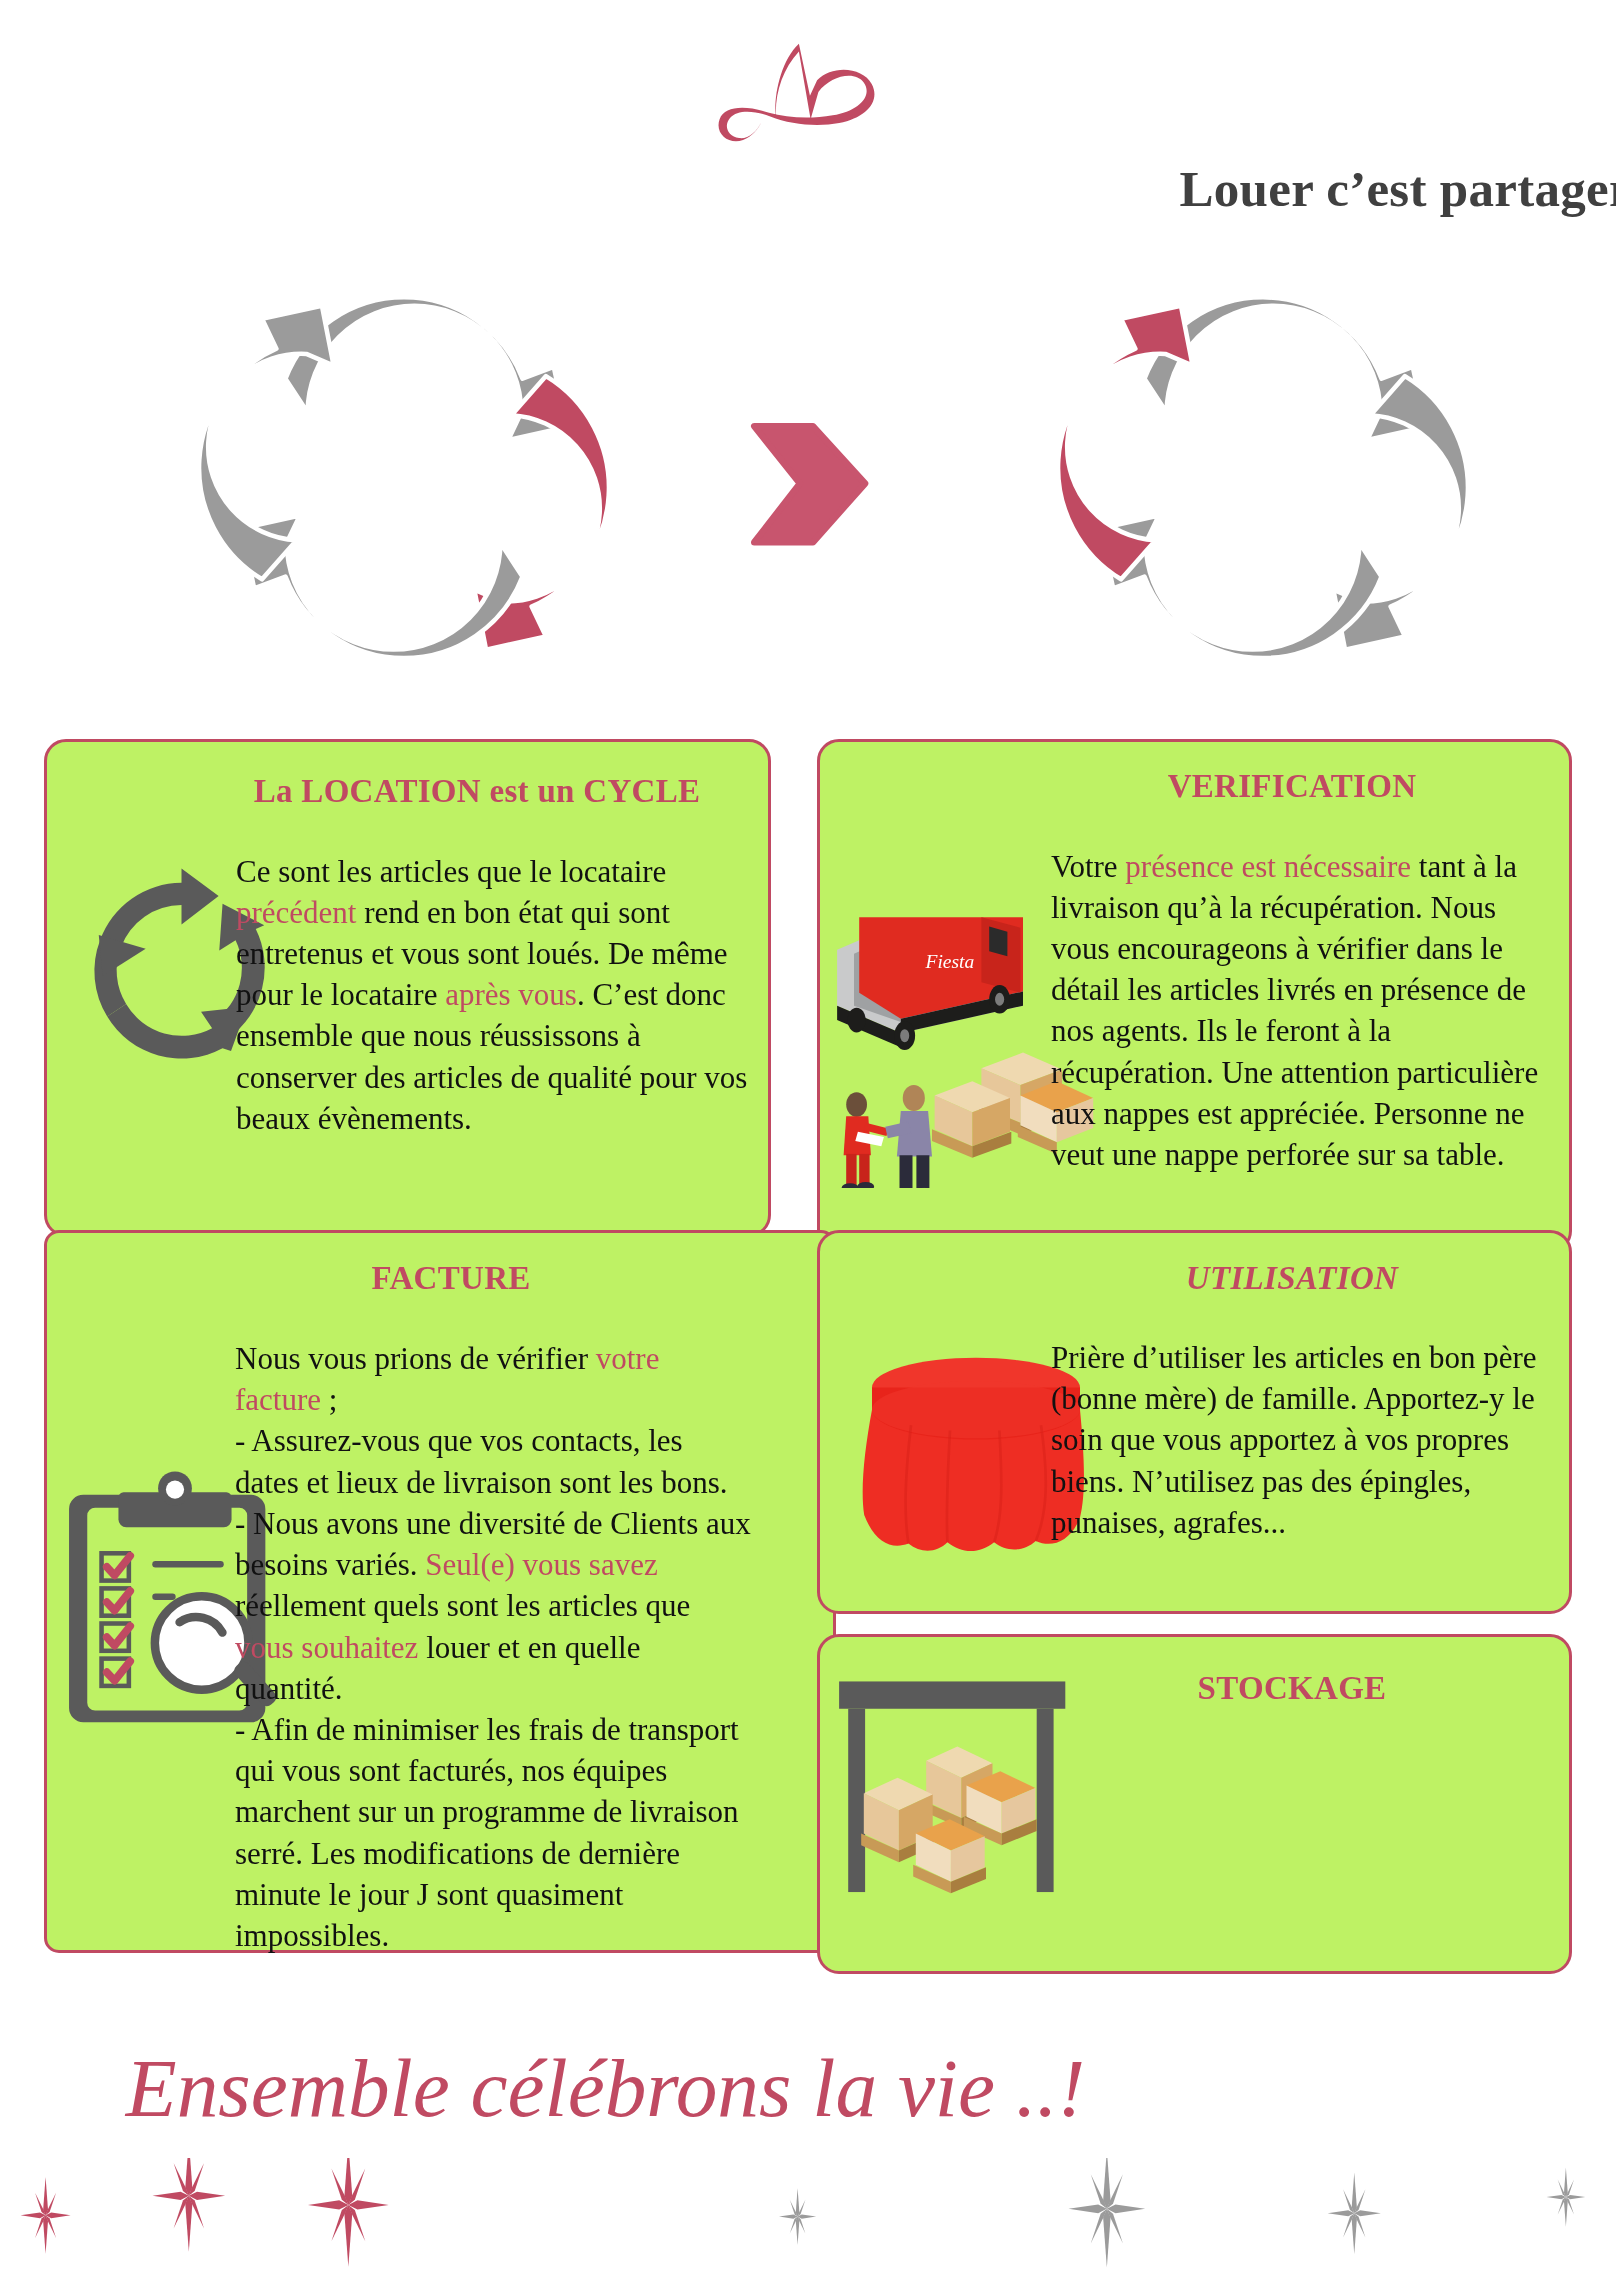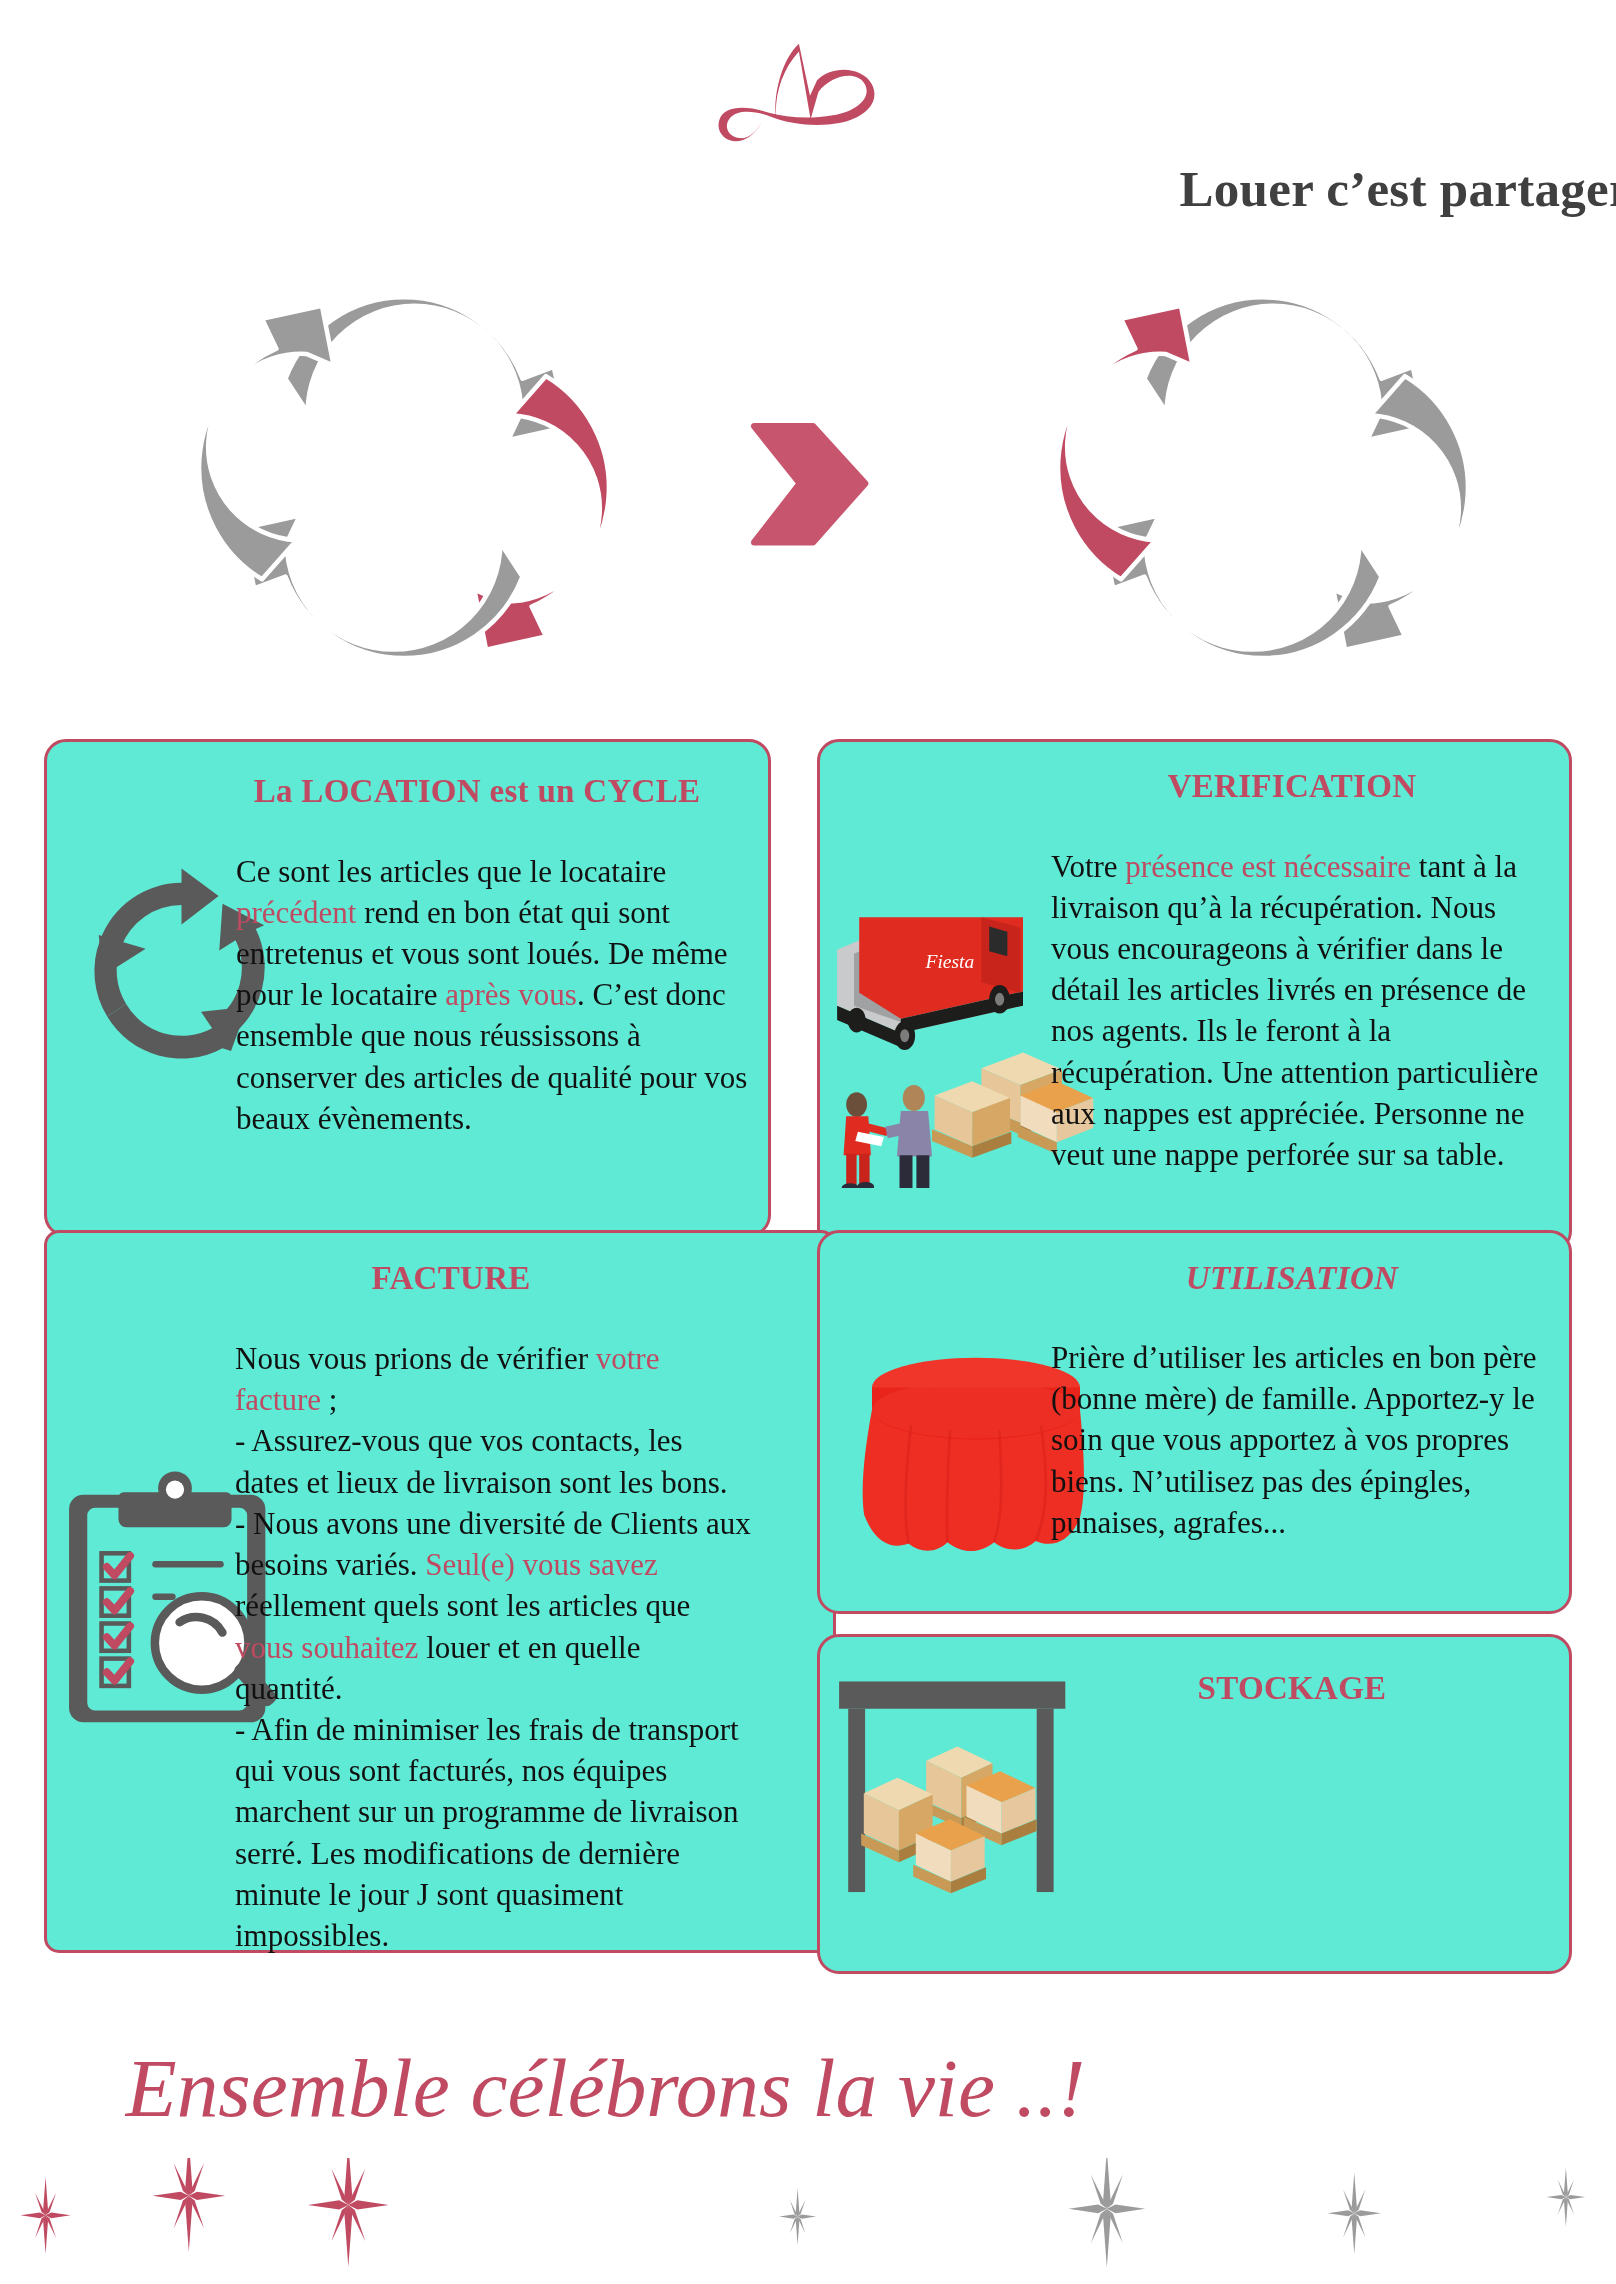--- a/index.html
+++ b/index.html
@@ -40,21 +40,21 @@
   #cycle-chevron {
     position: absolute; left: 736px; top: 153px; width: 163px; height: 163px;
   }
 
   
   #cards { position: absolute; left: 0; top: 732px; width: 1616px; height: 1257px; }
   .card {
     position: absolute;
     border: 3.9px solid #C04A62;
     border-radius: 22px;
-    background: #5eead4;
+    background: #bef264;
   }
   #card-cycle        { left: 44px;   top: 6.5px;   width: 727px; height: 498px; }
   #card-verification { left: 817px; top: 6.5px;   width: 755px; height: 514px; }
   #card-facture      { left: 44px;   top: 498px;  width: 792px; height: 723px; border-radius: 15px; }
   #card-utilisation  { left: 817px; top: 498px;  width: 755px; height: 384px; }
   #card-stockage     { left: 817px; top: 902px; width: 755px; height: 340px; }
 
   .card-title {
     position: absolute;
     font-family: "Liberation Serif", serif;

